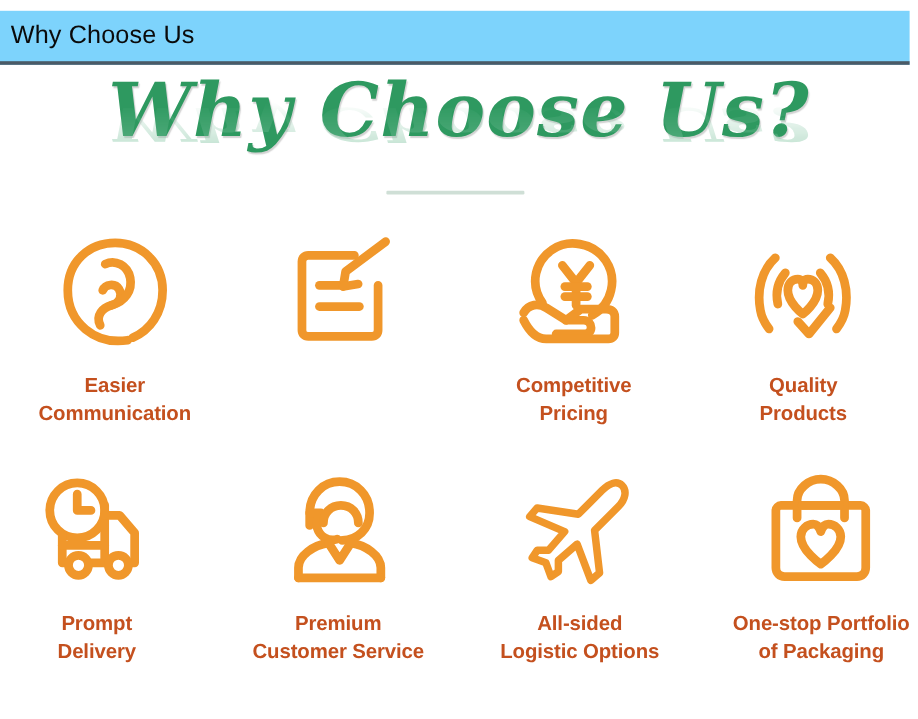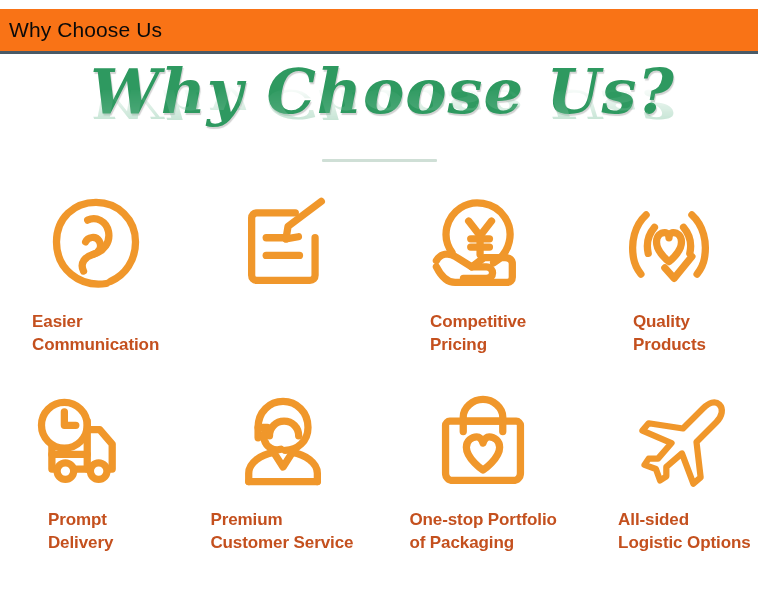--- a/index.html
+++ b/index.html
@@ -15,21 +15,21 @@
     position: relative;
   }
 
   
   #app-header {
     position: absolute;
     left: 0;
     top: 9px;
     width: 758px;
     height: 45px;
-    background: #f97316;
+    background: #7dd3fc;
     border-bottom: 3px solid #4a5a66;
     box-sizing: border-box;
     display: flex;
     align-items: center;
   }
   #header-title {
     font-size: 21px;
     color: #0a0a0a;
     font-family: "Liberation Sans", sans-serif;
     font-weight: 400;
@@ -118,20 +118,21 @@
     align-items: center;
     justify-content: center;
   }
   .feature-icon svg {
     display: block;
     width: 100%;
     height: 100%;
   }
   .feature-label {
     margin-top: 14px;
+    text-align: center;
     font-family: "Liberation Sans", sans-serif;
     font-weight: bold;
     font-size: 17px;
     line-height: 23px;
     color: #C4501E;
     white-space: pre-line;
     letter-spacing: -0.1px;
   }
 </style>
 </head>
@@ -240,35 +241,35 @@
           <path d="M42 60 L51 74 L60 60"></path>
           <line x1="18" y1="88" x2="84" y2="88"></line>
         </svg>
       </div>
       <div class="feature-label">Premium
 Customer Service</div>
     </div>
 
     <div class="feature-cell">
       <div class="feature-icon">
+        <svg viewBox="0 0 100 100" fill="none" stroke="#F0972B" stroke-width="6" stroke-linecap="round" stroke-linejoin="round">
+          <path d="M84 14 C88 18 87 25 81 31 L62 50 L66 84 L59 90 L48 61 L33 74 L33 83 L27 87 L23 76 L12 72 L16 66 H25 L38 51 L10 39 L16 32 L49 37 L68 18 C74 12 80 10 84 14 Z"></path>
+        </svg>
+      </div>
+      <div class="feature-label">All-sided
+Logistic Options</div>
+    </div>
+
+    <div class="feature-cell">
+      <div class="feature-icon">
         <svg viewBox="0 0 100 100" fill="none" stroke="#F0972B" stroke-width="7" stroke-linecap="round" stroke-linejoin="round">
           <path d="M18 30 H82 C84 30 86 32 86 34 V80 C86 84 83 87 79 87 H21 C17 87 14 84 14 80 V34 C14 32 16 30 18 30 Z"></path>
           <path d="M31 40 V26 C31 17 40 9 50 9 C60 9 69 17 69 26 V40"></path>
           <line x1="35" y1="30" x2="65" y2="30"></line>
           <path d="M50 77 C50 77 34 66 34 55 C34 49 39 45 44 45 C47 45 49 48 50 51 C51 48 53 45 56 45 C61 45 66 49 66 55 C66 66 50 77 50 77 Z"></path>
         </svg>
       </div>
       <div class="feature-label">One-stop Portfolio
 of Packaging</div>
     </div>
-
-    <div class="feature-cell">
-      <div class="feature-icon">
-        <svg viewBox="0 0 100 100" fill="none" stroke="#F0972B" stroke-width="6" stroke-linecap="round" stroke-linejoin="round">
-          <path d="M84 14 C88 18 87 25 81 31 L62 50 L66 84 L59 90 L48 61 L33 74 L33 83 L27 87 L23 76 L12 72 L16 66 H25 L38 51 L10 39 L16 32 L49 37 L68 18 C74 12 80 10 84 14 Z"></path>
-        </svg>
-      </div>
-      <div class="feature-label">All-sided
-Logistic Options</div>
-    </div>
   </div>
 
 </div>
 
 </body></html>

